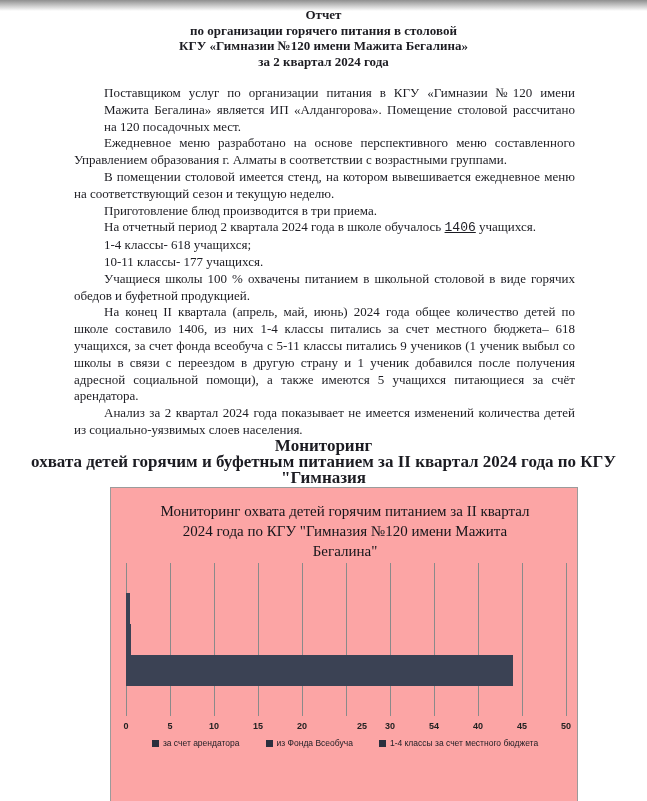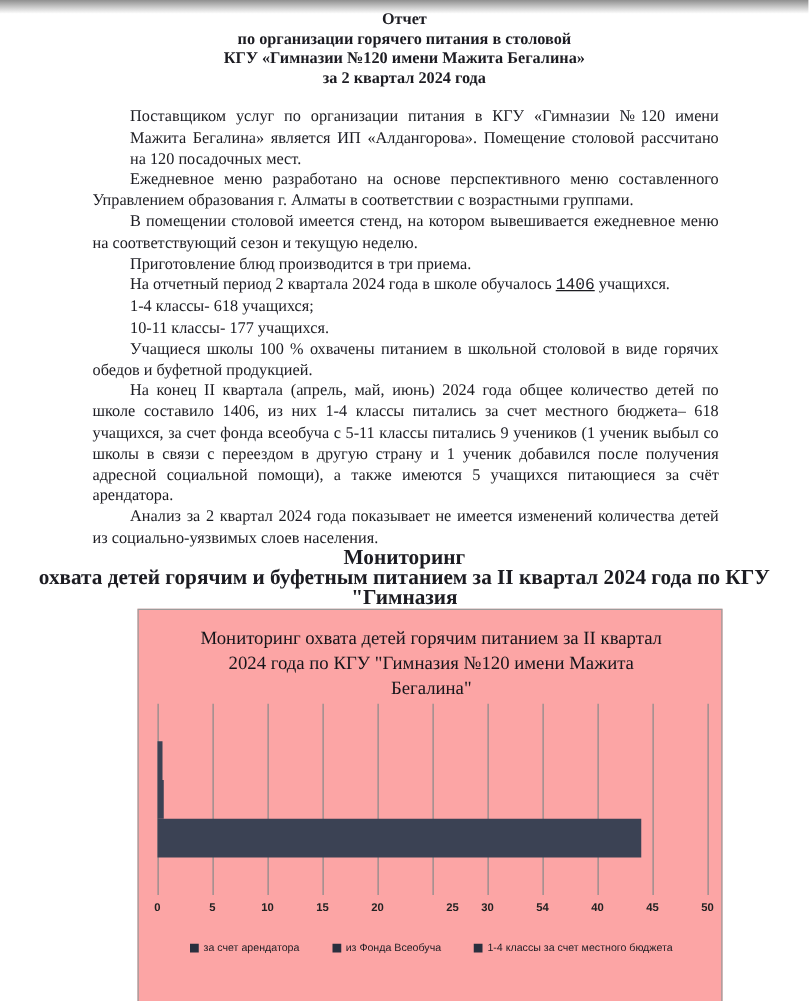--- a/index.html
+++ b/index.html
@@ -44,21 +44,21 @@
   }
   .plot-area{position:absolute;left:0;top:0;width:468px;height:281px;}
   .gridline{position:absolute;width:1px;background:#8a8a8a;}
   .xtick-label{
     position:absolute;width:30px;text-align:center;
     font-family:"Liberation Sans", sans-serif;
     font-size:9px;font-weight:600;color:#222;
   }
   .bar{position:absolute;background:#3b4254;}
   .legend{
-    position:absolute;left:0;top:261px;width:468px;height:18px;
+    position:absolute;left:0;top:246px;width:468px;height:18px;
     display:flex;justify-content:center;align-items:center;gap:26px;
     font-family:"Liberation Sans", sans-serif;
     font-size:8.5px;color:#1c1c22;
   }
   .legend-item{display:flex;align-items:center;gap:4px;white-space:nowrap;}
   .legend-marker{width:7px;height:7px;background:#2a2f3e;display:inline-block;}
 </style>
 </head>
 <body>
 

